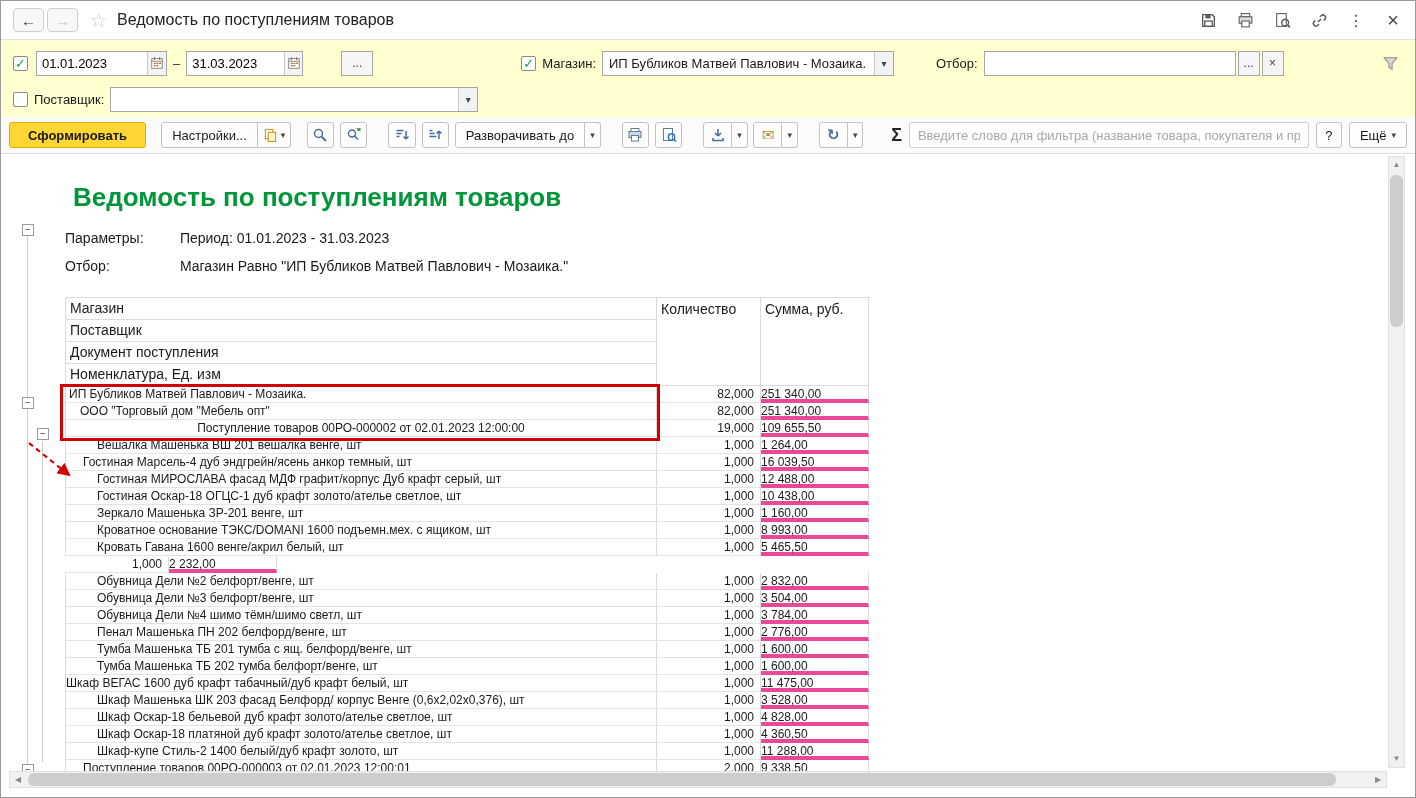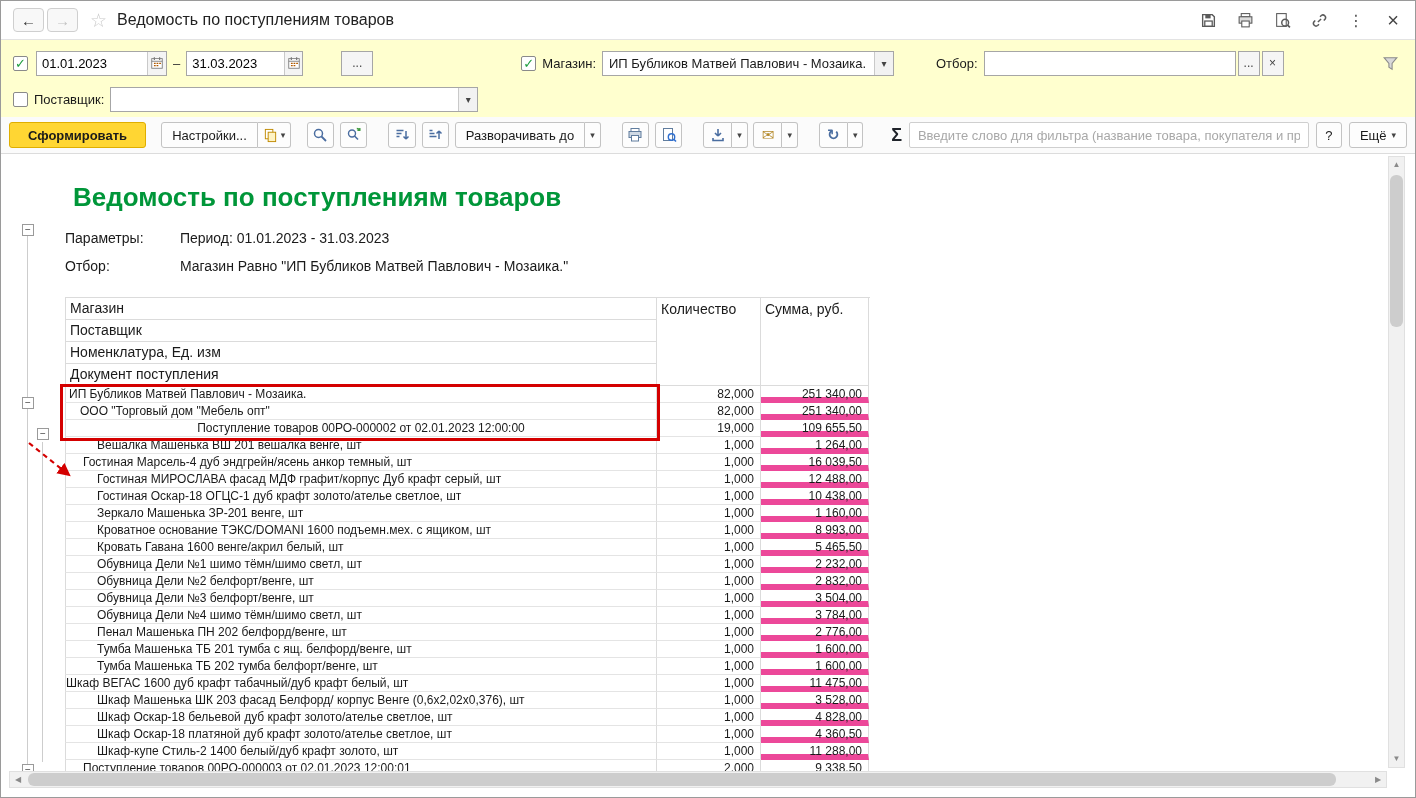--- a/index.html
+++ b/index.html
@@ -63,21 +63,21 @@
 
   .rtable { position:absolute; left:64px; top:143px; width:805px; font-size:12px; }
   .rhead { display:flex; border-top:1px solid #dbdbdb; }
   .hcol1 { width:592px; border-left:1px solid #dbdbdb; }
   .hcol1 .hrow { height:22px; line-height:21px; padding-left:4px; font-size:14px; border-bottom:1px solid #dbdbdb; border-right:1px solid #dbdbdb; white-space:nowrap; overflow:hidden; }
   .hcol2, .hcol3 { height:88px; border-bottom:1px solid #dbdbdb; border-right:1px solid #dbdbdb; font-size:14px; padding:1px 4px 0 4px; line-height:21px; }
   .hcol2 { width:104px; } .hcol3 { width:108px; }
   .trow { display:flex; height:17px; line-height:16px; }
   .trow .c1 { width:592px; border-left:1px solid #dbdbdb; border-right:1px solid #dbdbdb; border-bottom:1px solid #e4e4e4; white-space:nowrap; overflow:hidden; }
   .trow .c2 { width:104px; border-right:1px solid #dbdbdb; border-bottom:1px solid #e4e4e4; text-align:right; padding-right:6px; }
-  .trow .c3 { width:108px; border-right:1px solid #dbdbdb; border-bottom:6px solid #ec4899; text-align:right; padding-right:6px; }
+  .trow .c3 { width:108px; border-right:1px solid #dbdbdb; border-bottom:4px solid #ec4899; text-align:left; padding-right:6px; }
 
   
   .minusbox { position:absolute; width:12px; height:12px; border:1px solid #9a9a9a; background:#fff; font-size:10px; line-height:10px; text-align:center; color:#444; cursor:pointer; }
   .treeline { position:absolute; width:1px; background:#cdcdcd; }
 
   
   .redbox { position:absolute; left:59px; top:230px; width:600px; height:57px; border:3px solid #d40000; pointer-events:none; }
   .redarrow { position:absolute; left:18px; top:283px; width:66px; height:50px; pointer-events:none; }
 
   
@@ -333,22 +333,22 @@
     <div class="pline p2">
       <span class="plabel">Отбор:</span>
       <span>Магазин Равно "ИП Бубликов Матвей Павлович - Мозаика."</span>
     </div>
 
     <div class="rtable">
       <div class="rhead">
         <div class="hcol1">
           <div class="hrow">Магазин</div>
           <div class="hrow">Поставщик</div>
+          <div class="hrow">Документ поступления</div>
           <div class="hrow">Номенклатура, Ед. изм</div>
-          <div class="hrow">Документ поступления</div>
         </div>
         <div class="hcol2">Количество</div>
         <div class="hcol3">Сумма, руб.</div>
       </div>
       <div class="rbody" id="rows">
           <div class="trow">
             <div class="c1" style="padding-left: 3px;">ИП Бубликов Матвей Павлович - Мозаика.</div>
             <div class="c2">82,000</div>
             <div class="c3">251 340,00</div>
           </div>
@@ -391,21 +391,20 @@
             <div class="c1" style="padding-left: 31px;">Кроватное основание ТЭКС/DOMANI 1600 подъемн.мех. с ящиком, шт</div>
             <div class="c2">1,000</div>
             <div class="c3">8 993,00</div>
           </div>
           <div class="trow">
             <div class="c1" style="padding-left: 31px;">Кровать Гавана 1600 венге/акрил белый, шт</div>
             <div class="c2">1,000</div>
             <div class="c3">5 465,50</div>
           </div>
           <div class="trow">
-            <div class="c1" style="padding-left: 31px;">Обувница Дели №1 шимо тёмн/шимо светл, шт</div>
             <div class="c2">1,000</div>
             <div class="c3">2 232,00</div>
           </div>
           <div class="trow">
             <div class="c1" style="padding-left: 31px;">Обувница Дели №2 белфорт/венге, шт</div>
             <div class="c2">1,000</div>
             <div class="c3">2 832,00</div>
           </div>
           <div class="trow">
             <div class="c1" style="padding-left: 31px;">Обувница Дели №3 белфорт/венге, шт</div>

